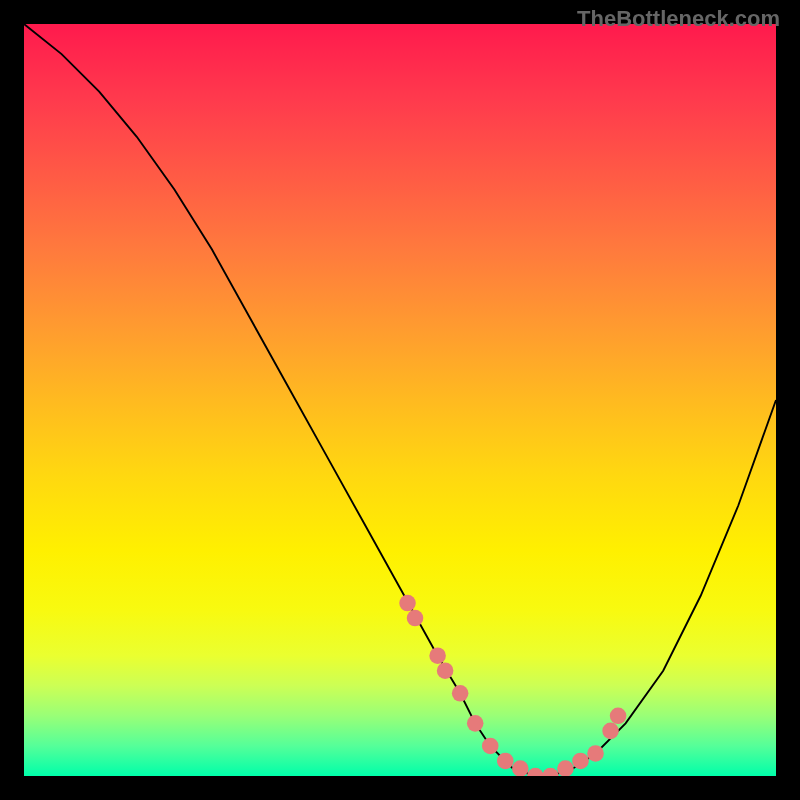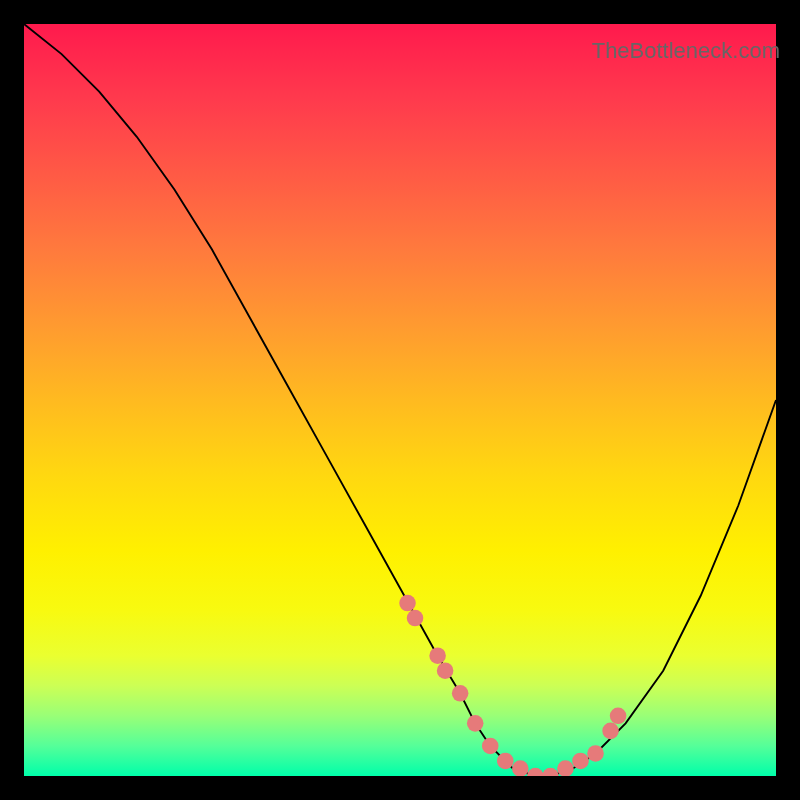--- a/index.html
+++ b/index.html
@@ -9,23 +9,22 @@
     background: #000;
     position: relative;
     font-family: Arial, sans-serif;
   }
   .watermark {
     position: absolute;
     top: 6px;
     right: 20px;
     color: #666;
     font-size: 22px;
-    font-weight: normal;
+    font-weight: bold;
     z-index: 10;
-    margin-top: 32px;
   }
   .plot-area {
     position: absolute;
     left: 24px;
     top: 24px;
     width: 752px;
     height: 752px;
     background: linear-gradient(to bottom,
       #ff1a4d 0%,
       #ff3a4d 10%,

